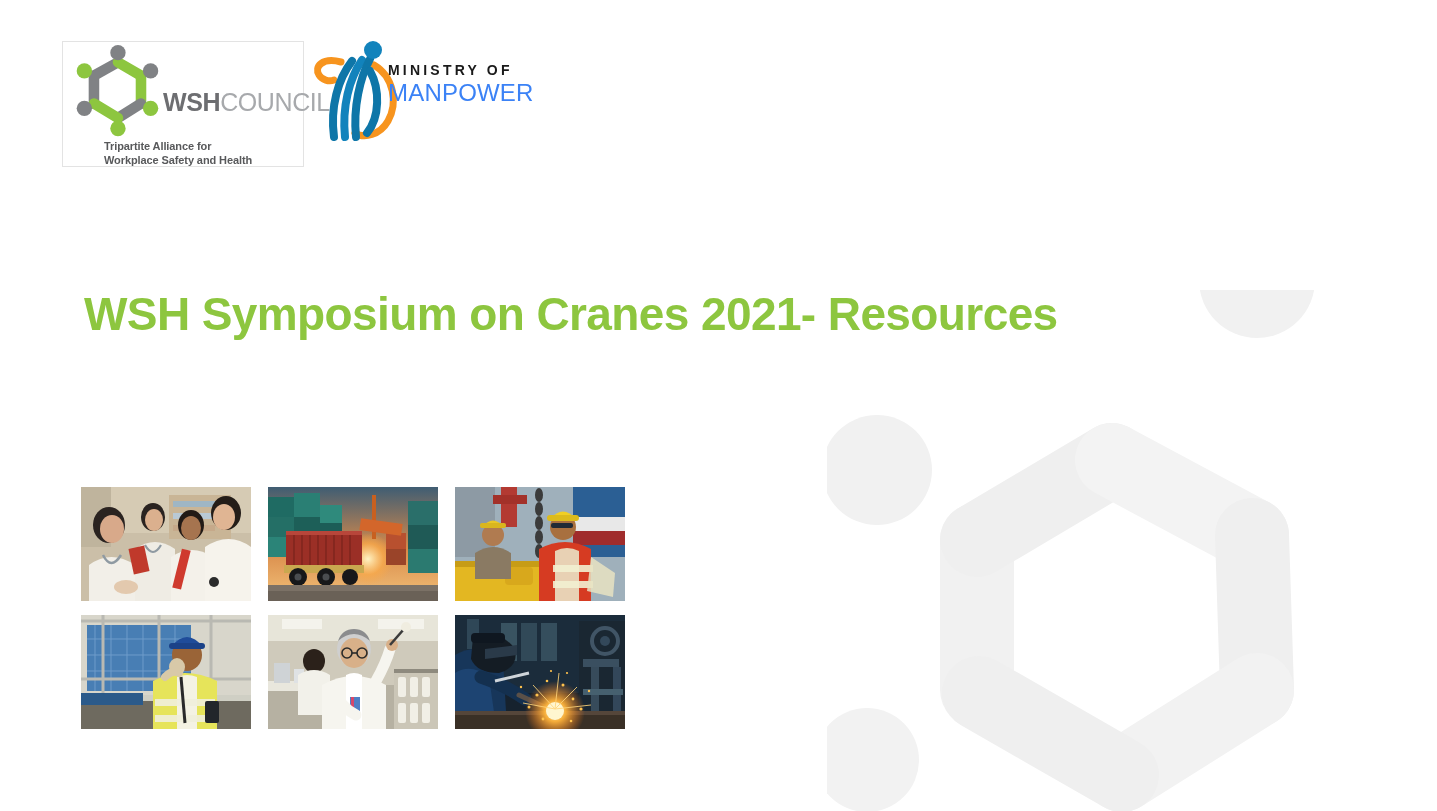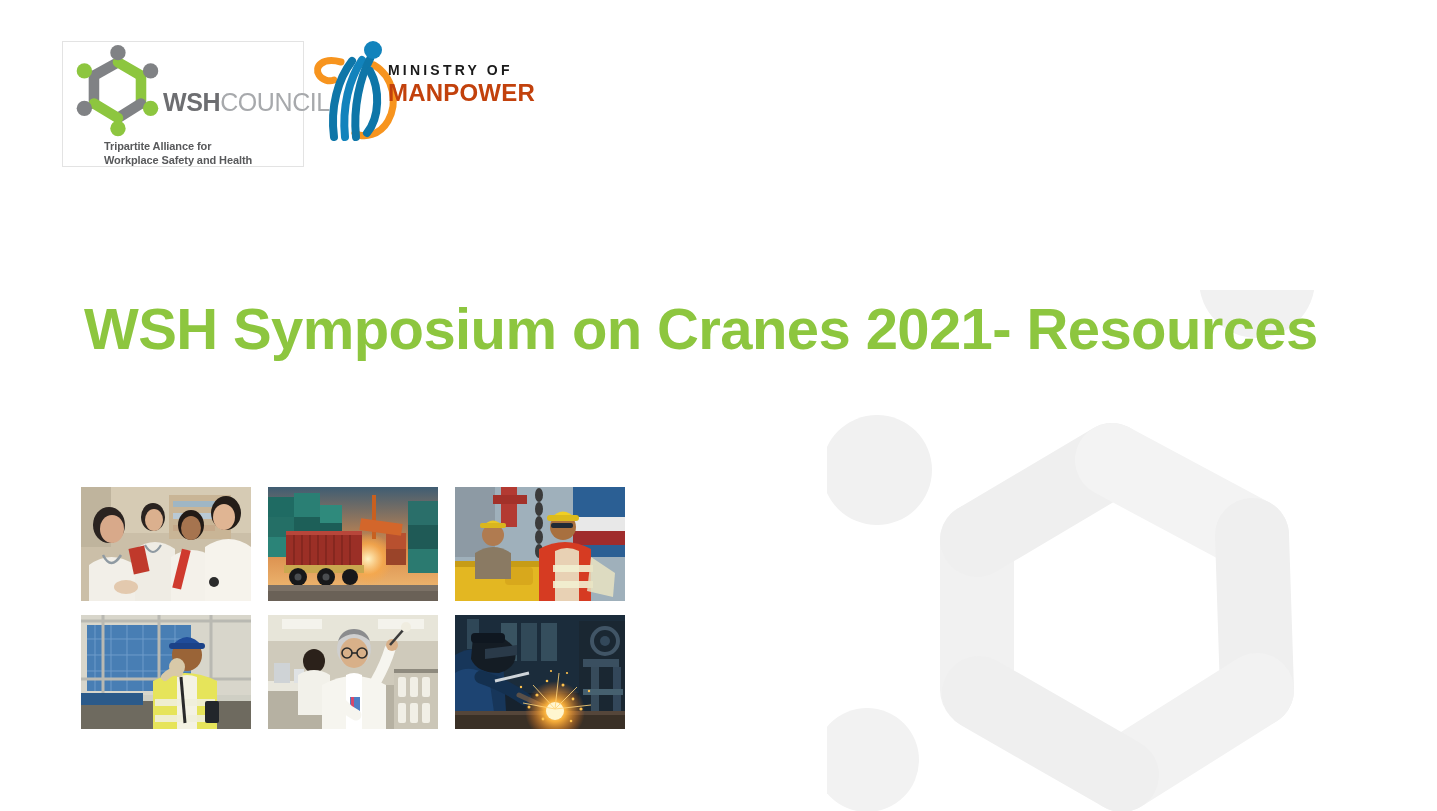--- a/index.html
+++ b/index.html
@@ -98,33 +98,33 @@
   }
   .mom-text .mom-line1 {
     font-size: 14px;
     font-weight: bold;
     letter-spacing: 3.2px;
     color: #1a1a1a;
     display: block;
   }
   .mom-text .mom-line2 {
     font-size: 24px;
-    font-weight: bold;
+    font-weight: normal;
     letter-spacing: 0.2px;
-    color: #c2410c;
+    color: #3b82f6;
     display: block;
     margin-top: 4px;
   }
 
   
   .slide-title {
     position: absolute;
     left: 84px;
     top: 256px;
-    font-size: 58px;
+    font-size: 46px;
     font-weight: bold;
     color: #8DC63F;
     letter-spacing: -0.6px;
     white-space: nowrap;
     z-index: 2;
   }
 
   
   .photo-grid {
     position: absolute;

